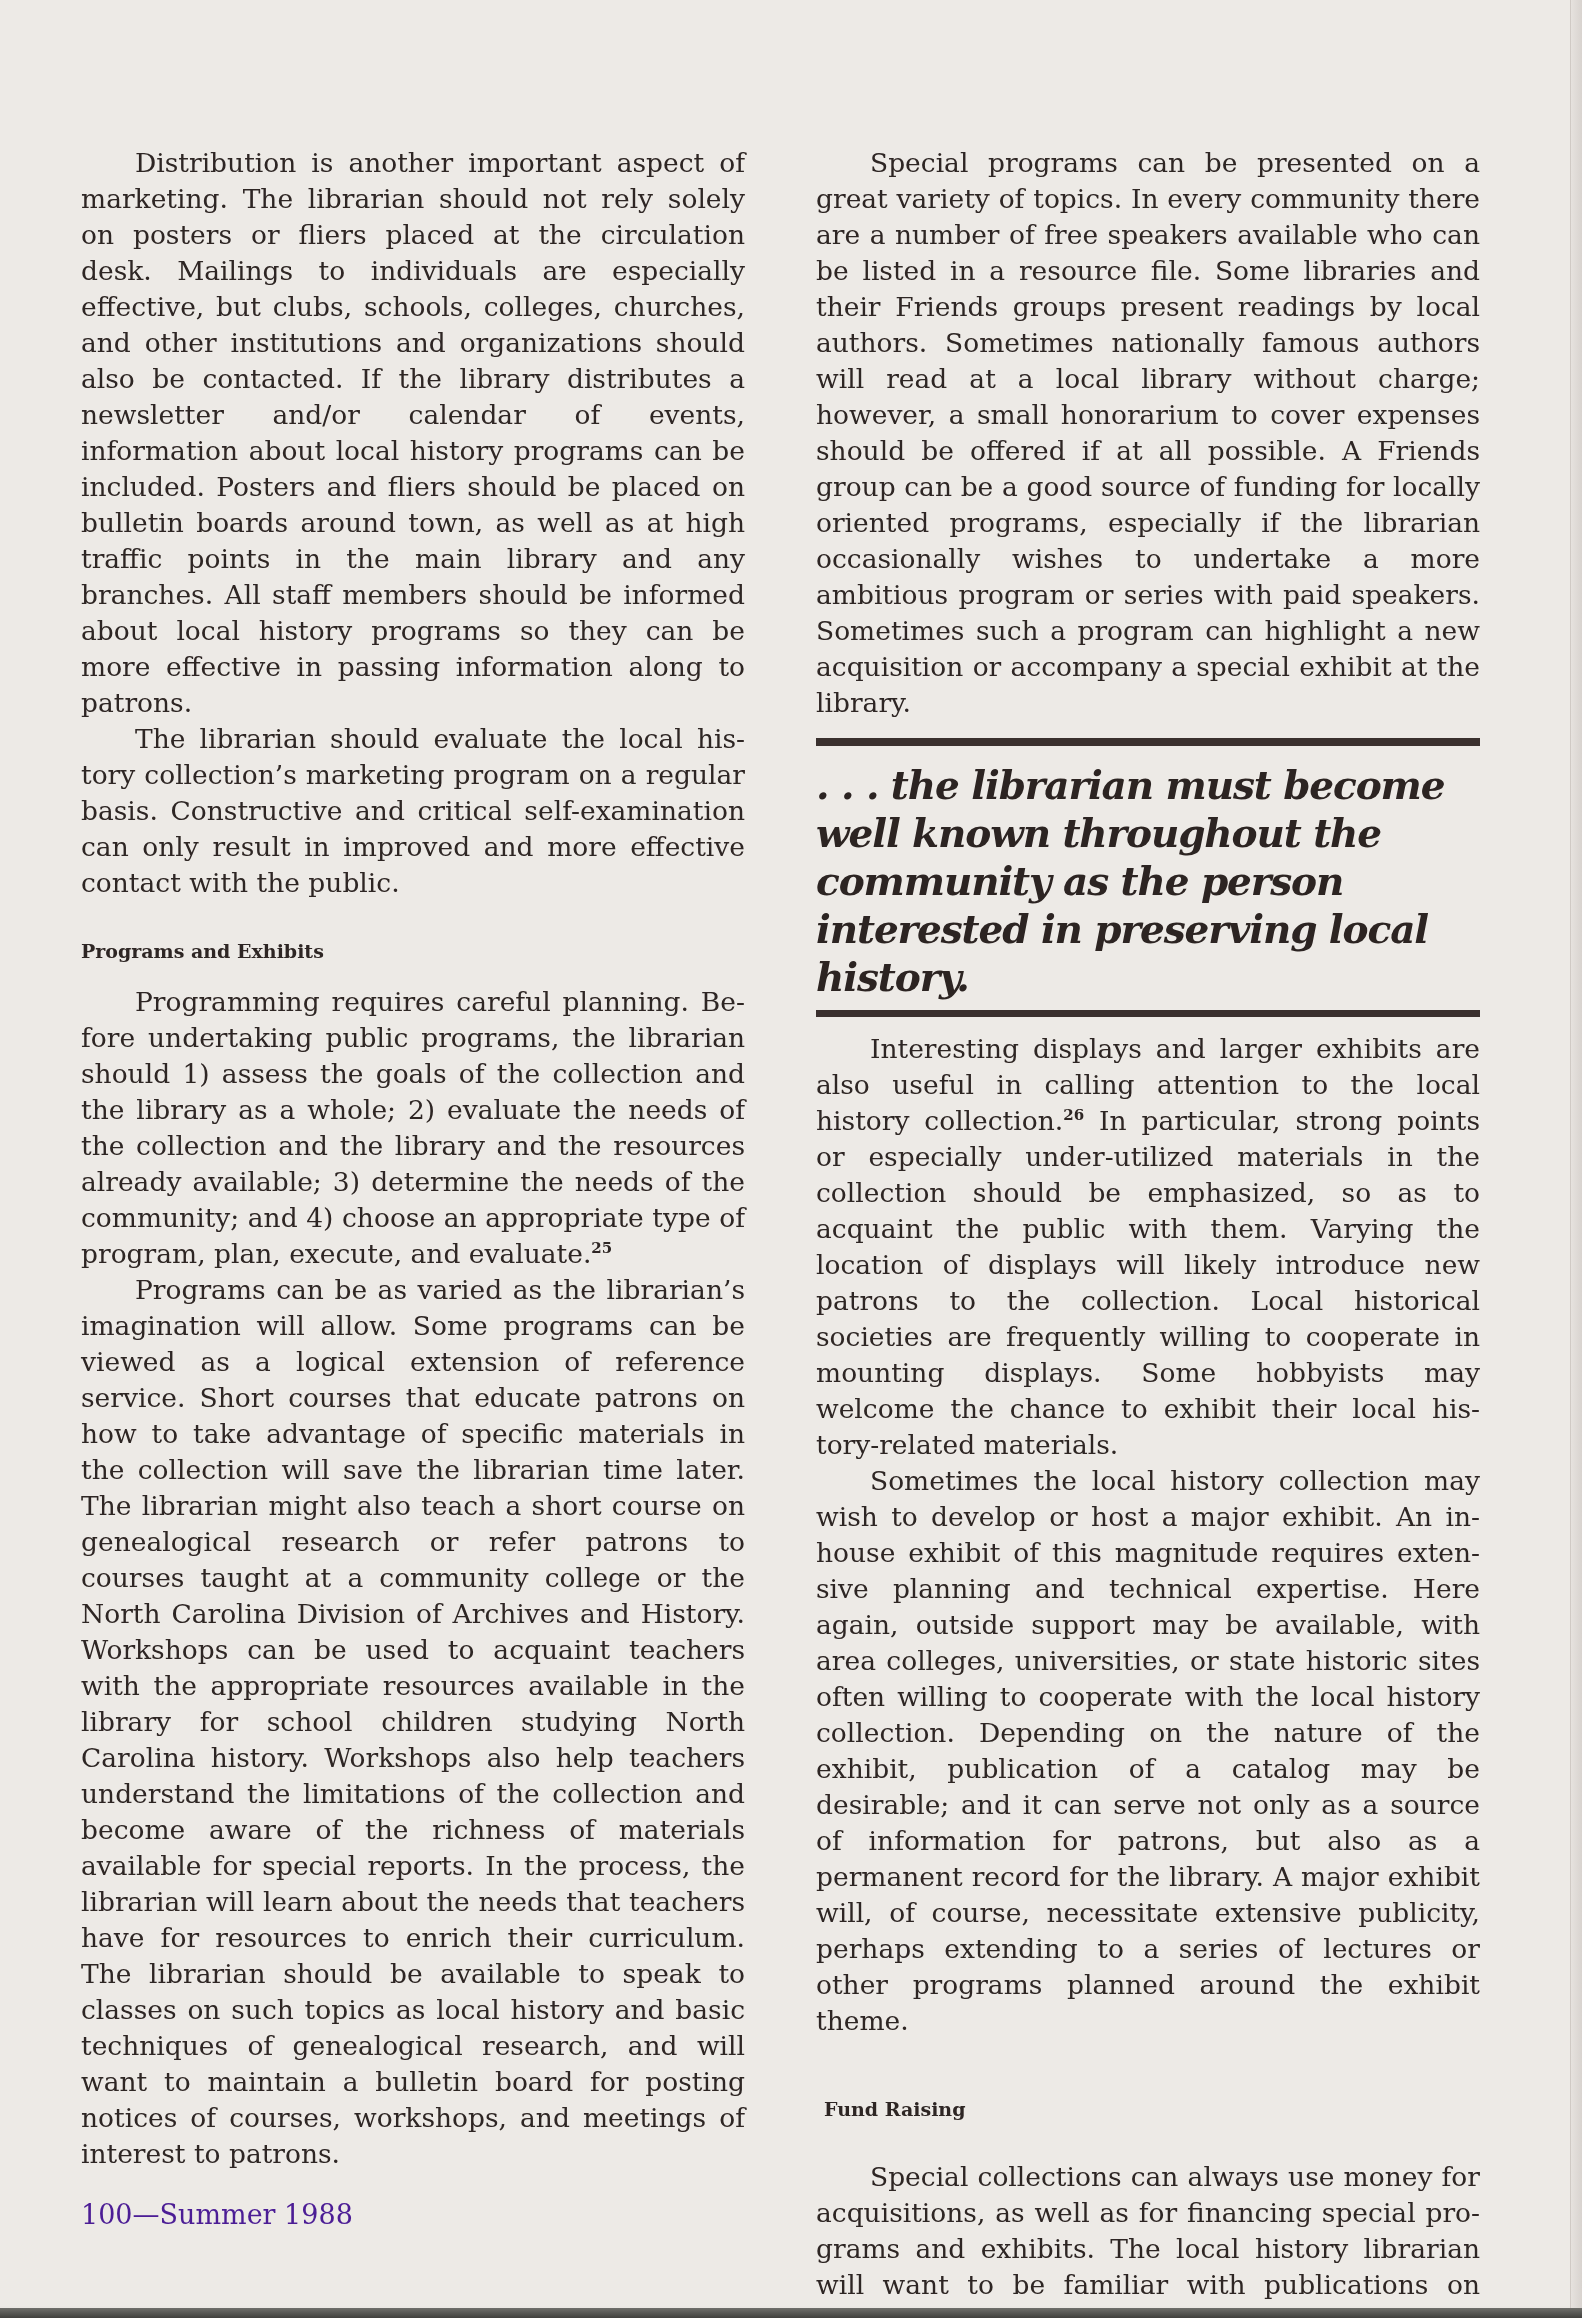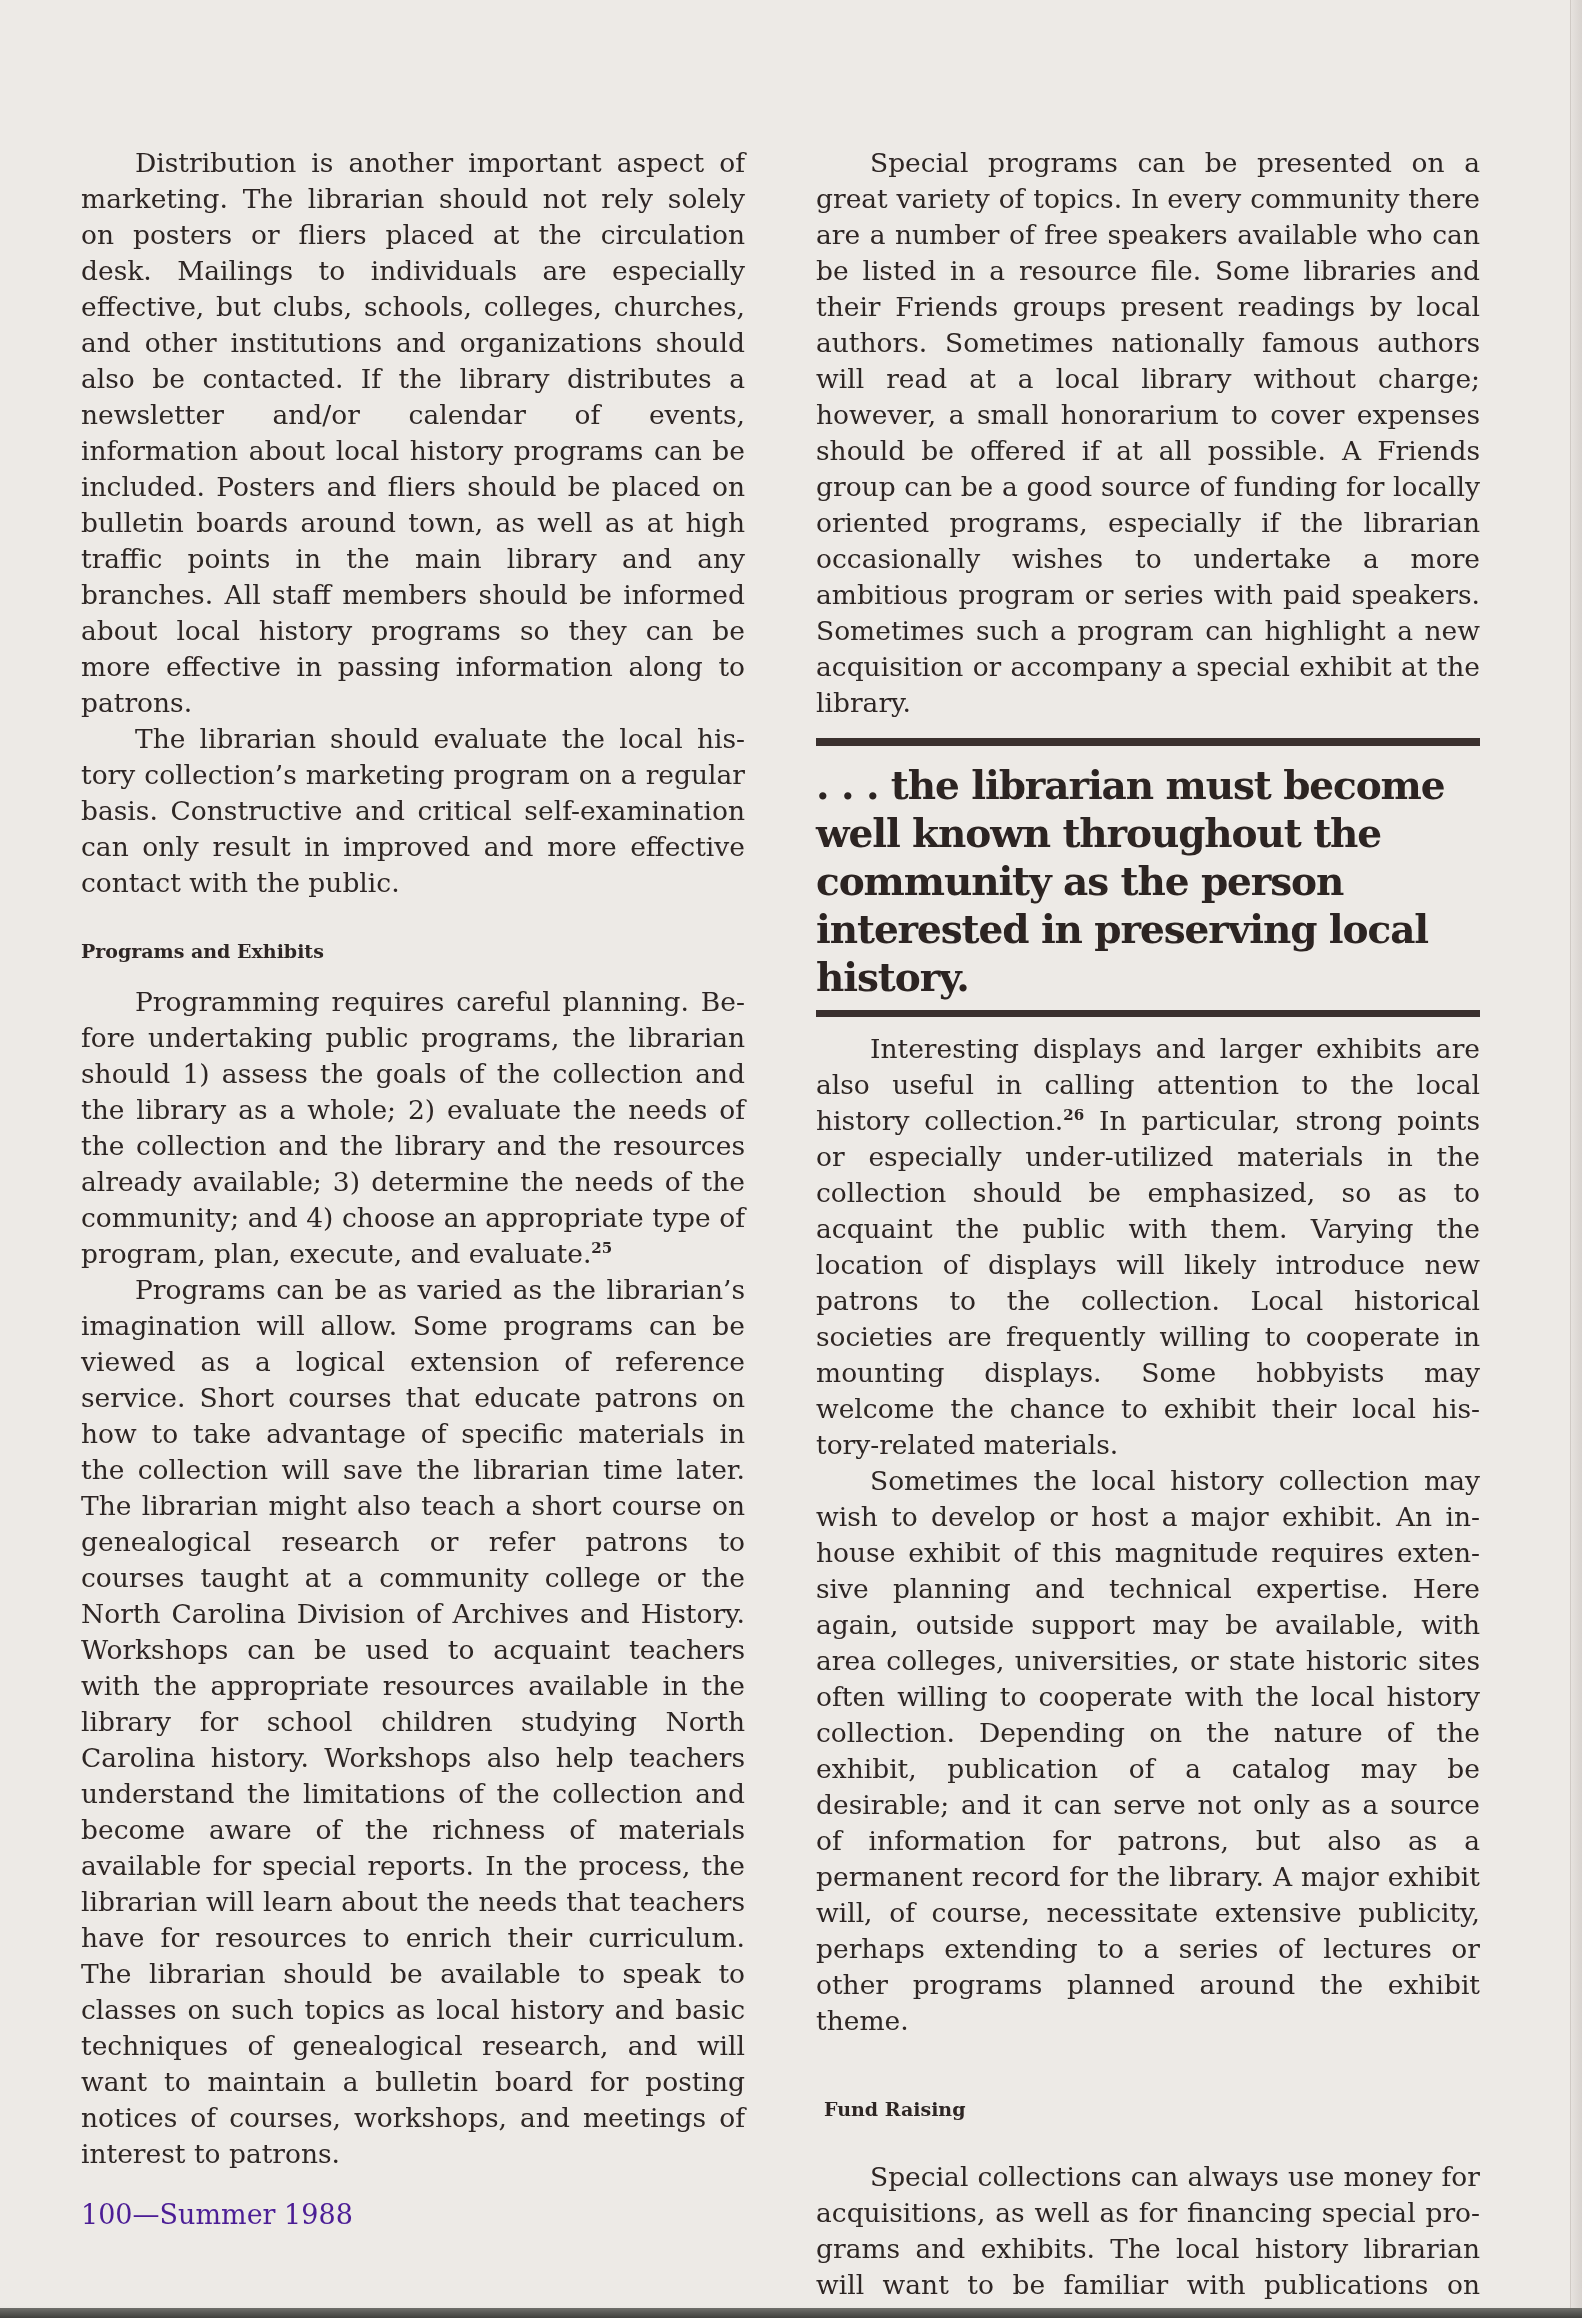--- a/index.html
+++ b/index.html
@@ -36,20 +36,21 @@
     font-weight: bold; font-size: 19px; line-height: 36px;
     margin: 32px 0 15px 0; text-indent: 0;
   }
   .heading.fund { margin: 52px 0 32px 8px; }
   sup { font-size: 15px; line-height: 0; vertical-align: 10.3px; font-weight: bold; }
   .pullquote {
     margin: 17.4px 0 14.2px 0;
     border-top: 8.7px solid #3a302e;
     border-bottom: 7.1px solid #3a302e;
     padding: 14.2px 0 9.5px 0;
+    font-style: italic;
   }
   .pullquote-text {
     font-family: "DejaVu Serif", "Liberation Serif", serif;
     font-weight: bold; font-size: 39px; line-height: 48px;
     letter-spacing: -1.1px; text-align: left;
     color: #2c2422;
   }
   .footer {
     position: absolute; left: 81px; top: 2199px;
     font-size: 27px; line-height: 32px;

